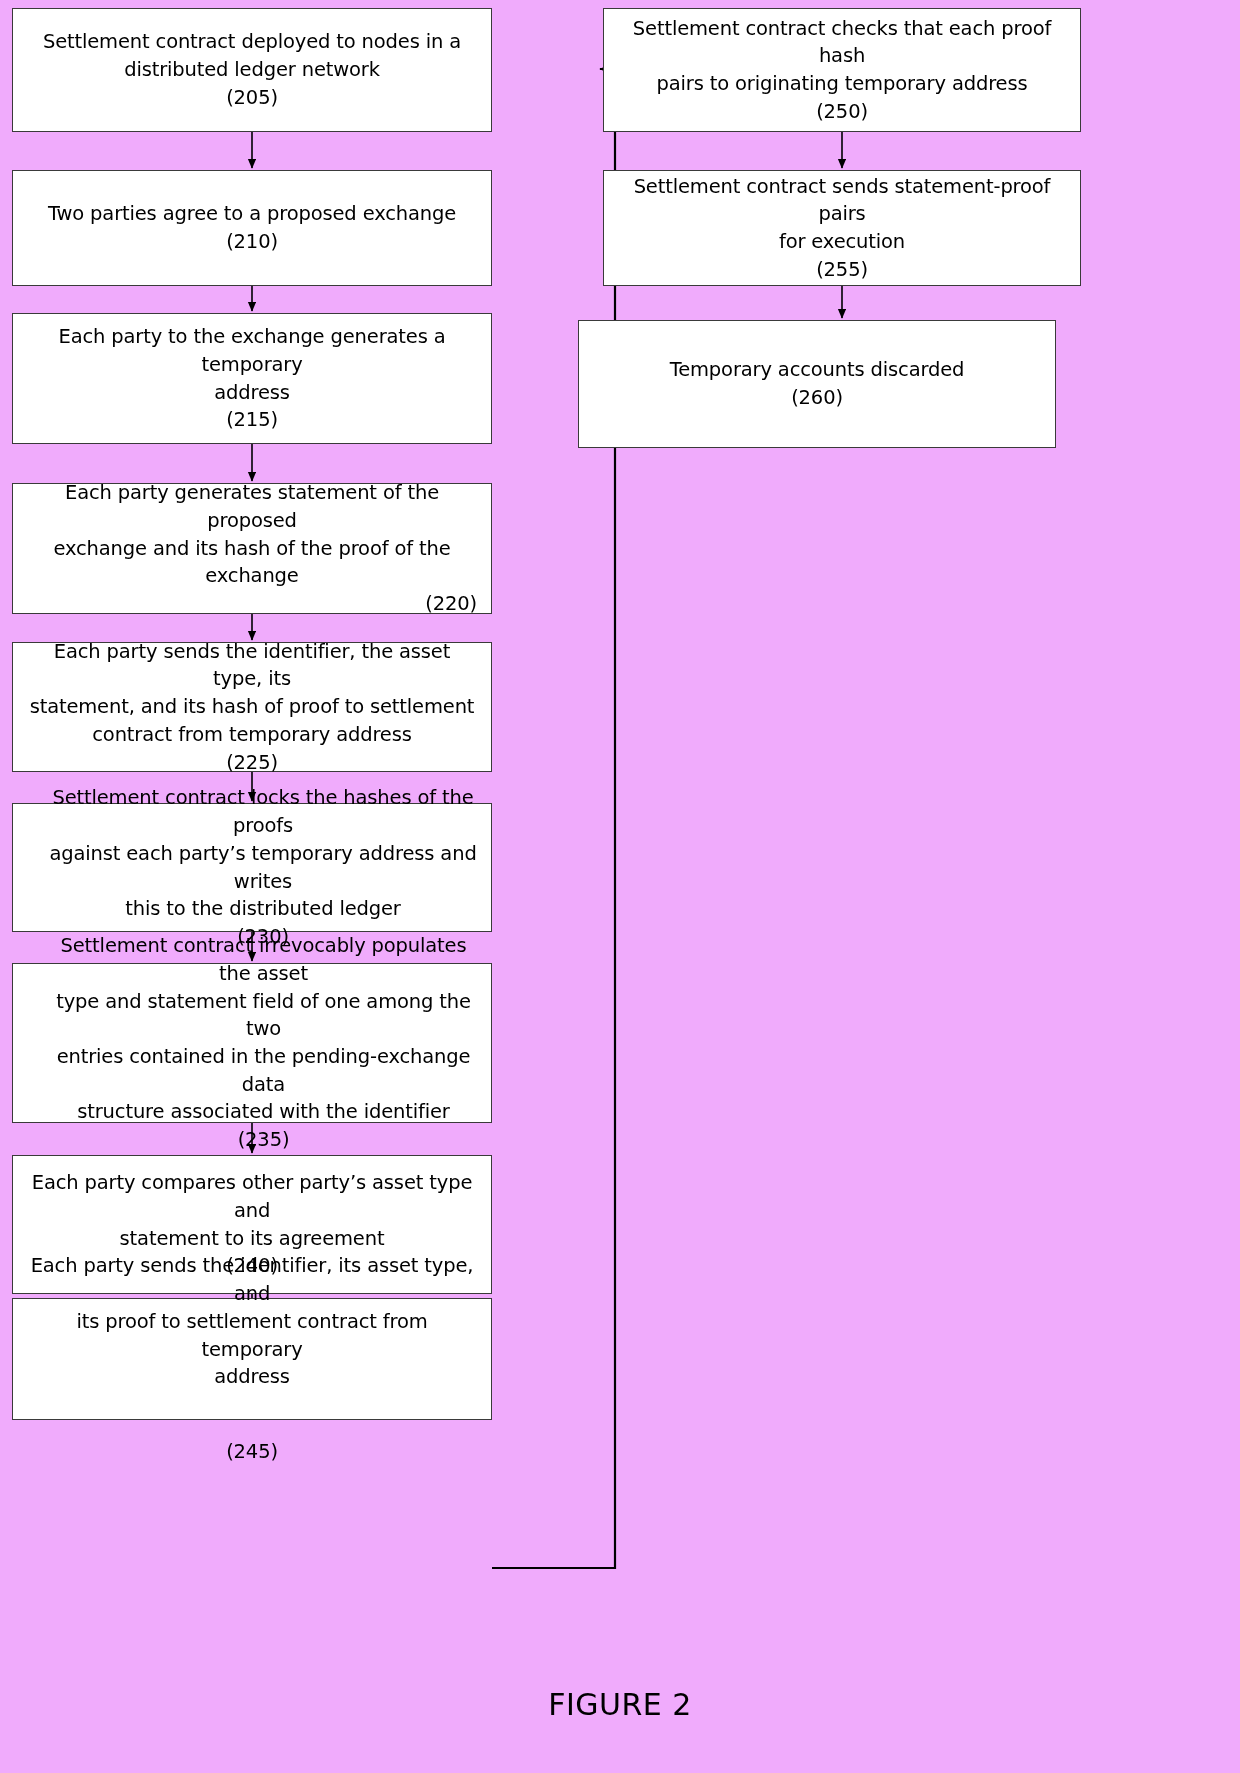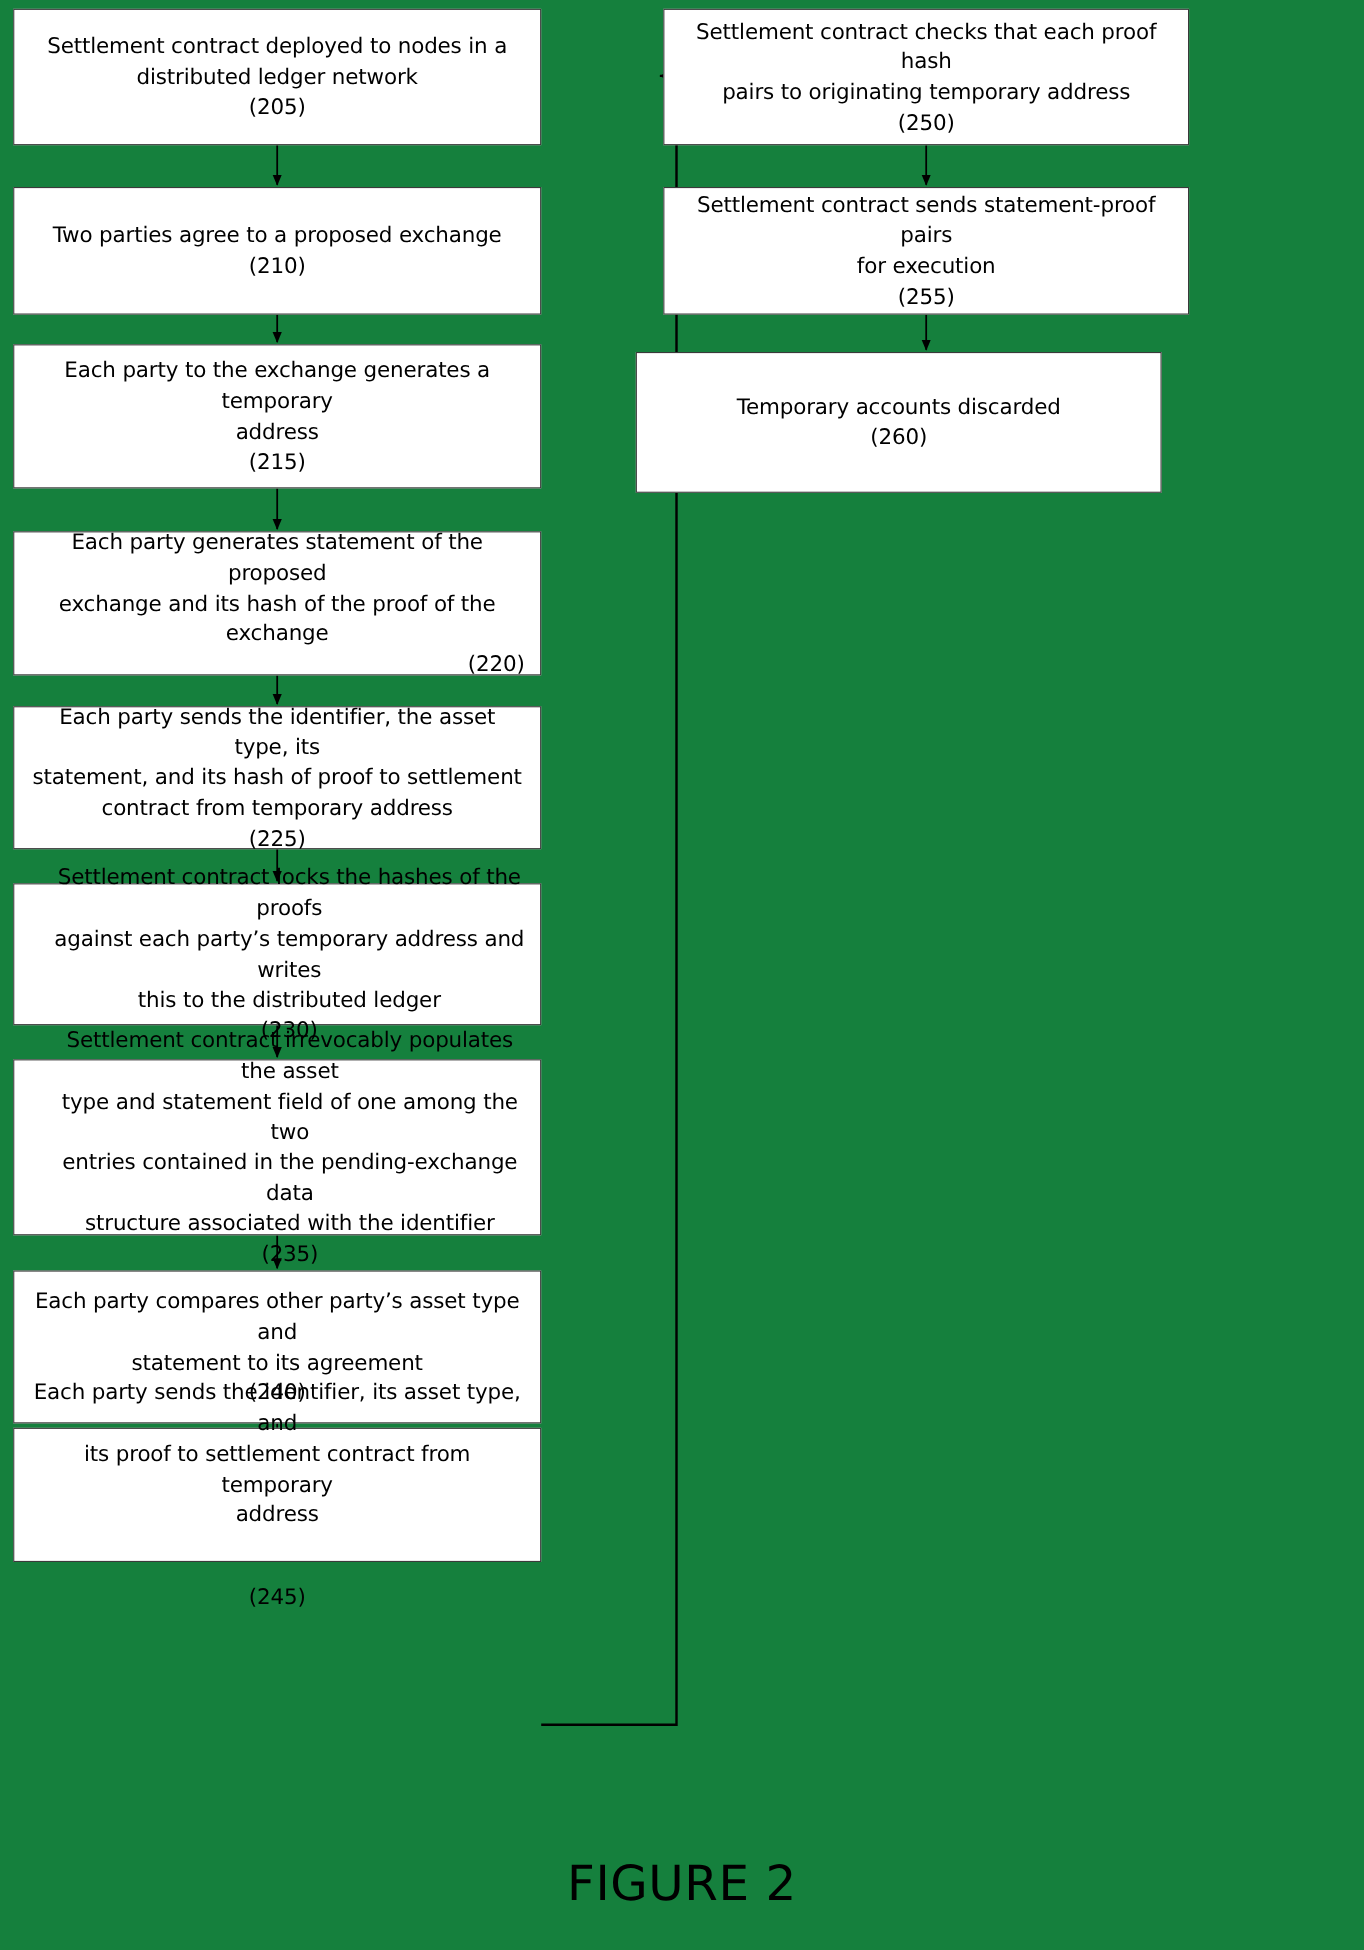--- a/index.html
+++ b/index.html
@@ -5,21 +5,21 @@
 <style>
   html, body {
     margin: 0;
     padding: 0;
     background: #ffffff;
   }
   #page {
     position: relative;
     width: 1240px;
     height: 1773px;
-    background: #15803d;
+    background: #f0abfc;
     font-family: "DejaVu Sans", "Liberation Sans", sans-serif;
     overflow: hidden;
   }
   .flow-box {
     position: absolute;
     box-sizing: border-box;
     border: 1px solid #3a3a3a;
     background: #ffffff;
     display: flex;
     flex-direction: column;
@@ -46,21 +46,21 @@
     width: 1240px;
     height: 1773px;
     pointer-events: none;
     overflow: visible;
   }
   .figure-label {
     position: absolute;
     left: 0;
     width: 1240px;
     text-align: center;
-    font-size: 44px;
+    font-size: 30px;
     letter-spacing: 0.5px;
     color: #000000;
     font-family: "DejaVu Sans", "Liberation Sans", sans-serif;
   }
 </style>
 </head>
 <body>
 
 <div id="page">
 

